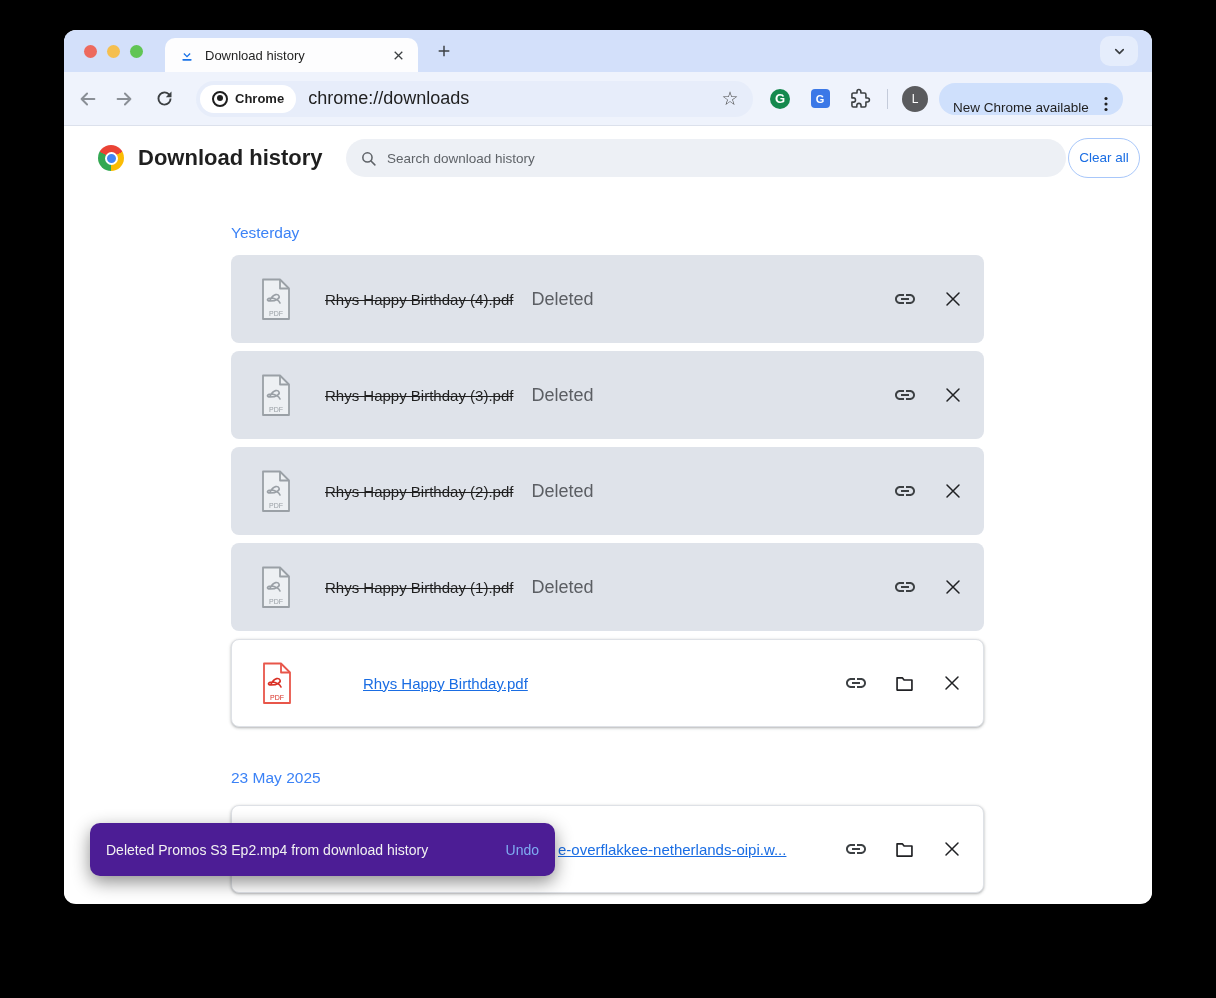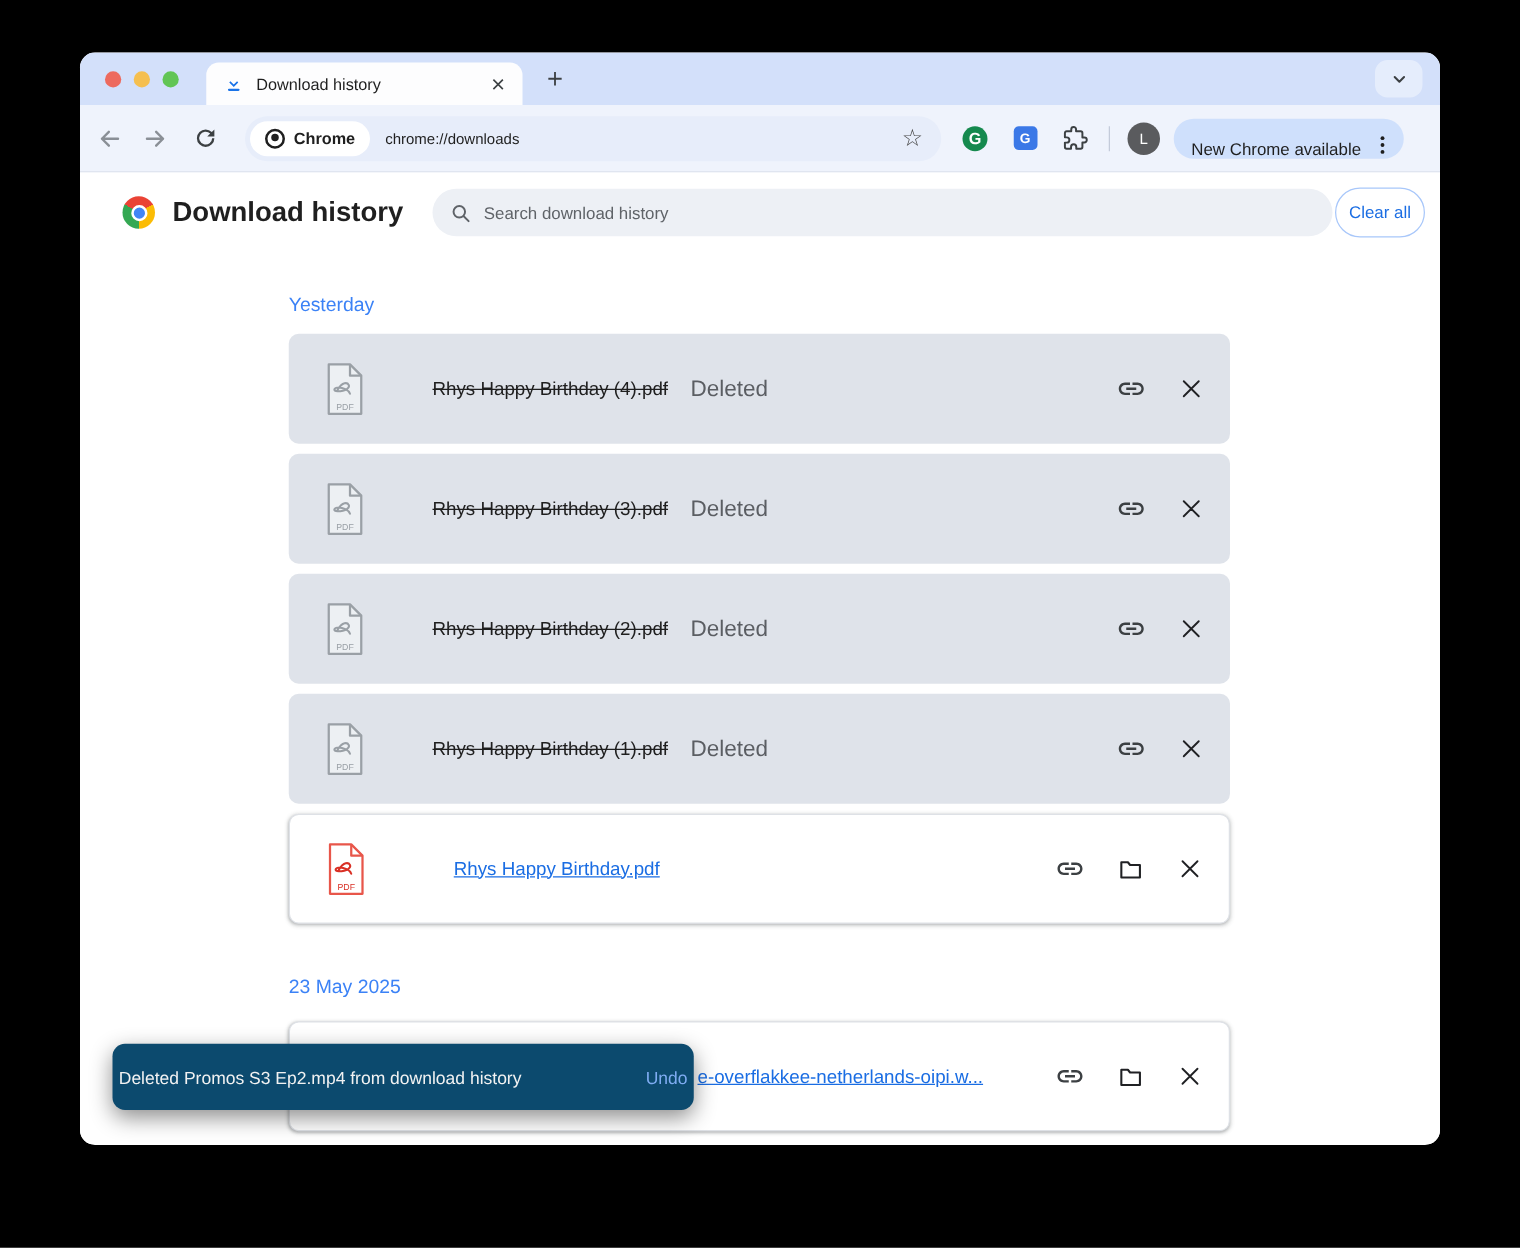--- a/index.html
+++ b/index.html
@@ -1,19 +1,19 @@
 <!DOCTYPE html>
 <html><head>
 <meta charset="utf-8">
 <style>
   * { margin:0; padding:0; box-sizing:border-box; }
   html,body { width:1216px; height:998px; background:#000; overflow:hidden;
               font-family:"Liberation Sans", sans-serif; }
 
-  .window { position:absolute; left:64px; top:42px; width:1088px; height:874px;
+  .window { position:absolute; left:64px; top:30px; width:1088px; height:874px;
             border-radius:12px; overflow:hidden; background:#fff;
             box-shadow:0 30px 70px rgba(0,0,0,.65); }
 
   
   .tabstrip { height:42px; background:#D3E0FA; display:flex; align-items:center; padding-left:20px; }
   .traffic { display:flex; gap:10px; }
   .traffic span { width:13px; height:13px; border-radius:50%; display:block; }
   .light-close { background:#ED6A5E; }
   .light-min   { background:#F5BF4F; }
   .light-zoom  { background:#61C554; }
@@ -36,21 +36,21 @@
   .reload-btn { margin-left:4px; margin-right:0; }
   .omnibox { margin-left:20px; width:557px; height:36px; border-radius:18px;
              background:#E7EDFA; display:flex; align-items:center; padding:0 12px 0 4px; }
   .site-chip { height:28px; background:#fff; border-radius:14px; display:flex;
                align-items:center; padding:0 12px; gap:7px; }
   .chrome-glyph { width:16px; height:16px; border-radius:50%; border:2.5px solid #1F1F1F;
                   position:relative; }
   .chrome-glyph::after { content:""; position:absolute; left:2.5px; top:2.5px;
                   width:6px; height:6px; border-radius:50%; background:#1F1F1F; }
   .site-chip-label { font-size:13px; font-weight:bold; color:#1F1F1F; }
-  .omnibox-url { margin-left:12px; font-size:12px; color:#1F1F1F; }
+  .omnibox-url { margin-left:12px; font-size:18px; color:#1F1F1F; }
   .star-btn { margin-left:auto; width:22px; height:22px; font-size:19px; color:#474747; }
 
   .ext-btn { width:26px; height:26px; margin-left:14px; }
   .grammarly { width:20px; height:20px; border-radius:50%; background:#15894E; color:#fff;
                font-size:13px; font-weight:bold; display:flex; align-items:center; justify-content:center; }
   .translate { width:19px; height:19px; border-radius:4px; background:#3B78E7; color:#fff;
                font-size:11px; font-weight:bold; display:flex; align-items:center; justify-content:center; }
   .tb-divider { width:1px; height:20px; background:#C4CBDA; margin:0 14px; }
   .avatar { width:26px; height:26px; border-radius:50%; background:#5A5B5E; color:#fff;
             font-size:12px; display:flex; align-items:center; justify-content:center; cursor:pointer; }
@@ -83,32 +83,32 @@
   .content { margin-left:167px; width:753px; }
   .section-heading { margin-top:34px; margin-bottom:13px; font-size:15.5px; color:#3b82f6; }
   .section-heading.second { margin-top:42px; margin-bottom:18px; }
 
   .row { position:relative; height:88px; border-radius:8px; display:flex; align-items:center;
          padding:0 19px 0 27px; margin-bottom:8px; }
   .row.deleted { background:#DFE3EA; }
   .row.active  { background:#fff; border:1px solid #DEE1E6;
                  box-shadow:0 1px 2px rgba(60,64,67,.25), 0 1px 3px 1px rgba(60,64,67,.12); }
   .file-icon { width:36px; height:45px; flex:0 0 auto; }
-  .fname { margin-left:52px; font-size:15px; color:#1F1F1F; white-space:nowrap; }
+  .fname { margin-left:31px; font-size:15px; color:#1F1F1F; white-space:nowrap; }
   .fname.strike { text-decoration:line-through; }
   .flink { margin-left:68px; font-size:15px; color:#1A6DE3; text-decoration:underline;
            white-space:nowrap; cursor:pointer; }
   .flink.partial { margin-left:299px; }
   .status { margin-left:18px; font-size:18px; color:#5B5E63; }
   .row-actions { margin-left:auto; display:flex; align-items:center; gap:24px; }
   .row-actions .icon-btn { width:24px; height:24px; }
 
   .toast { position:absolute; left:26px; top:697px; width:465px; height:53px; z-index:5;
-           background:#0c4a6e; border-radius:10px; display:flex; align-items:center;
-           padding:0 5px; box-shadow:0 6px 18px rgba(0,0,0,.45); }
+           background:#4c1d95; border-radius:10px; display:flex; align-items:center;
+           padding:0 16px; box-shadow:0 6px 18px rgba(0,0,0,.45); }
   .toast-msg { color:#F2F2F2; font-size:14px; white-space:nowrap; }
   .toast-action { margin-left:auto; background:none; border:none; color:#7FACF2;
                   font-size:14px; font-weight:500; cursor:pointer;
                   font-family:"Liberation Sans", sans-serif; }
 
   svg { display:block; }
 </style>
 </head>
 <body>
 

